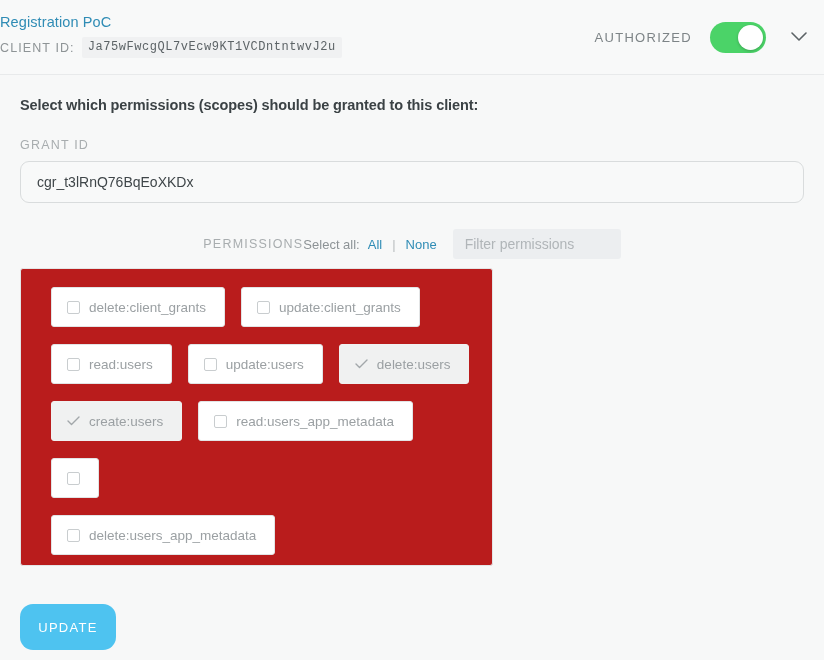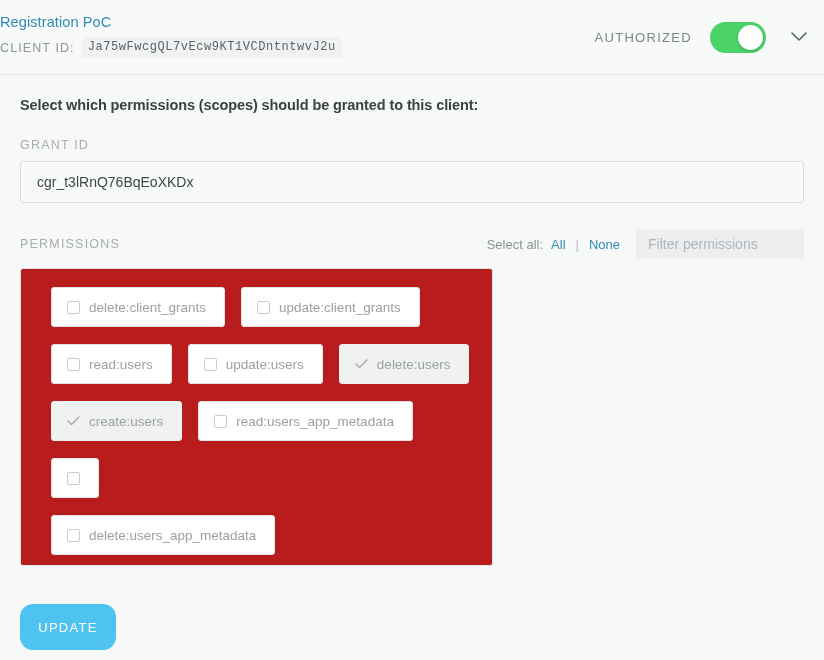--- a/index.html
+++ b/index.html
@@ -109,36 +109,36 @@
     color: #a8adaf;
     font-size: 12.5px;
     letter-spacing: 1.2px;
   }
   .grant-input {
     margin-top: 9px;
     width: 784px;
     height: 42px;
     background: #f8f9f9;
     border: 1px solid #d9dcdd;
-    border-radius: 3px;
+    border-radius: 9px;
     display: flex;
     align-items: center;
     padding: 0 16px;
     color: #3f4649;
     font-size: 14px;
     cursor: text;
   }
 
   
   .perm-head {
     margin-top: 25px;
     height: 32px;
     display: flex;
     align-items: center;
-    justify-content: space-between;
+    justify-content: center;
   }
   .perm-title {
     color: #a8adaf;
     font-size: 12.5px;
     letter-spacing: 1.2px;
   }
   .perm-head-right {
     display: flex;
     align-items: center;
     gap: 8px;

